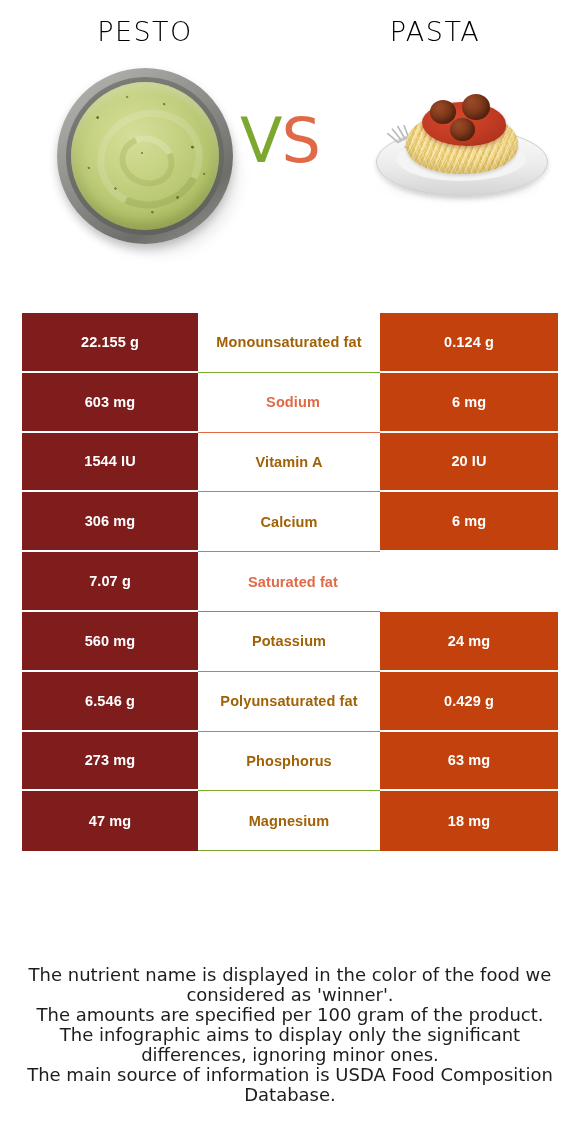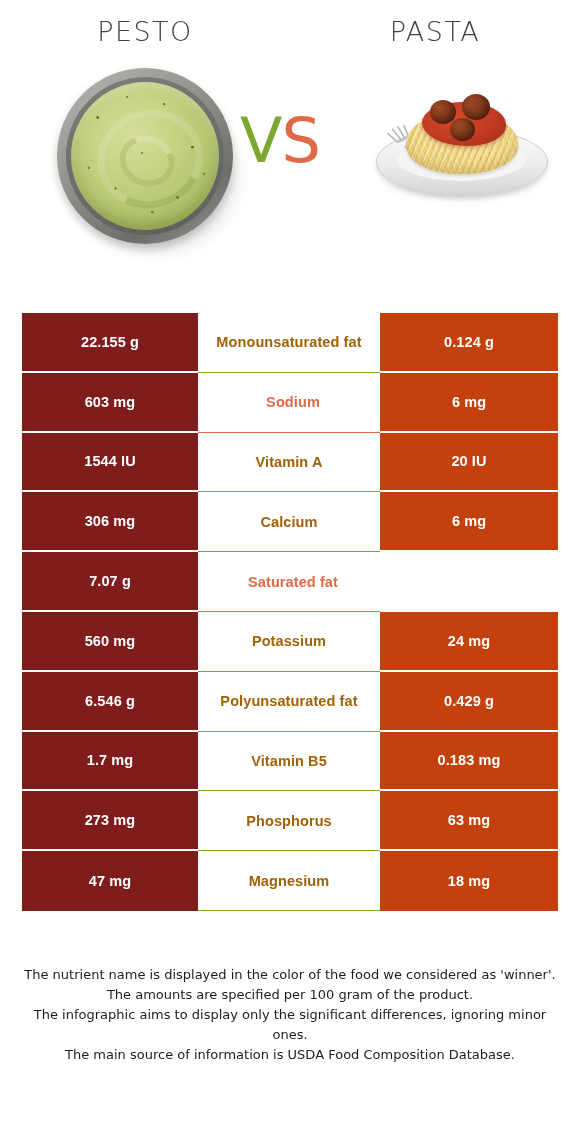--- a/index.html
+++ b/index.html
@@ -23,21 +23,21 @@
     justify-content: space-between;
     padding: 18px 0 0 0;
     height: 48px;
     box-sizing: border-box;
   }
   .food-title {
     font-family: "DejaVu Sans", sans-serif;
     font-weight: 300;
     font-size: 27px;
     letter-spacing: 1.5px;
-    color: #404040;
+    color: #000000;
     line-height: 1;
     text-align: center;
   }
   .title-left  { width: 290px; }
   .title-right { width: 290px; }
 
   
   .hero {
     position: relative;
     height: 240px;
@@ -259,21 +259,21 @@
   .winner-pasta { color: #E06A47; }
 
   
   .footer {
     position: absolute;
     left: 0;
     top: 965px;
     width: 580px;
     text-align: center;
     font-family: "DejaVu Sans", sans-serif;
-    font-size: 13px;
+    font-size: 18px;
     line-height: 20px;
     color: #1d1d1d;
     padding: 0 22px;
     box-sizing: border-box;
   }
   .footer p { margin: 0; }
 </style>
 </head>
 <body>
 
@@ -359,25 +359,20 @@
     <div class="cell cell-mid winner-pesto">Potassium</div>
     <div class="cell cell-right">24 mg</div>
   </div>
 
   <div class="row">
     <div class="cell cell-left">6.546 g</div>
     <div class="cell cell-mid winner-pesto">Polyunsaturated fat</div>
     <div class="cell cell-right">0.429 g</div>
   </div>
 
-  <div class="row">
-    <div class="cell cell-left">1.7 mg</div>
-    <div class="cell cell-mid winner-pesto">Vitamin B5</div>
-    <div class="cell cell-right">0.183 mg</div>
-  </div>
 
   <div class="row">
     <div class="cell cell-left">273 mg</div>
     <div class="cell cell-mid winner-pesto">Phosphorus</div>
     <div class="cell cell-right">63 mg</div>
   </div>
 
   <div class="row">
     <div class="cell cell-left">47 mg</div>
     <div class="cell cell-mid winner-pesto">Magnesium</div>

